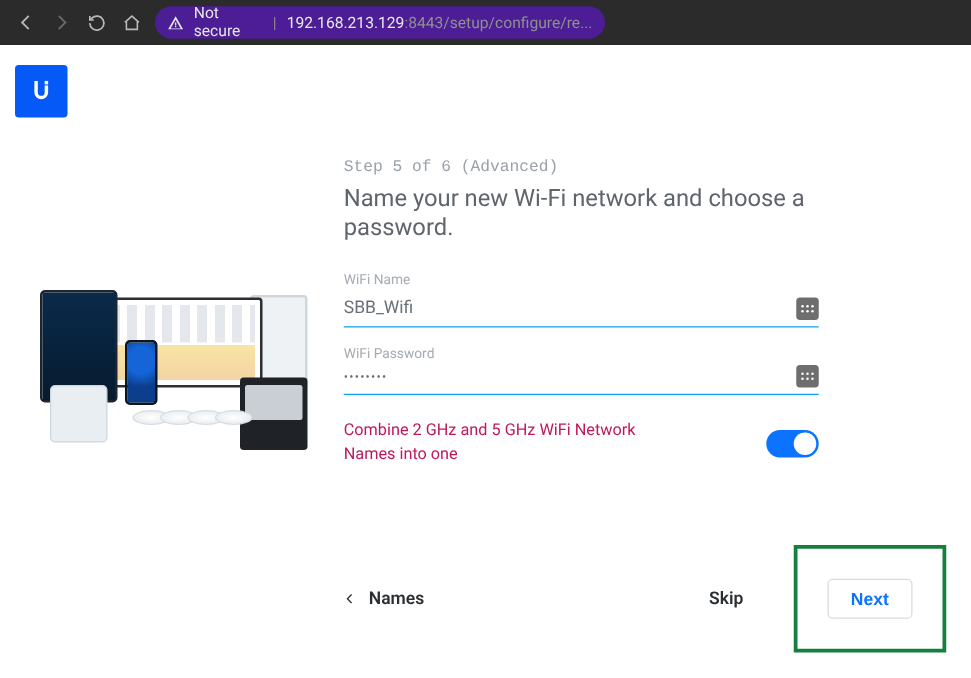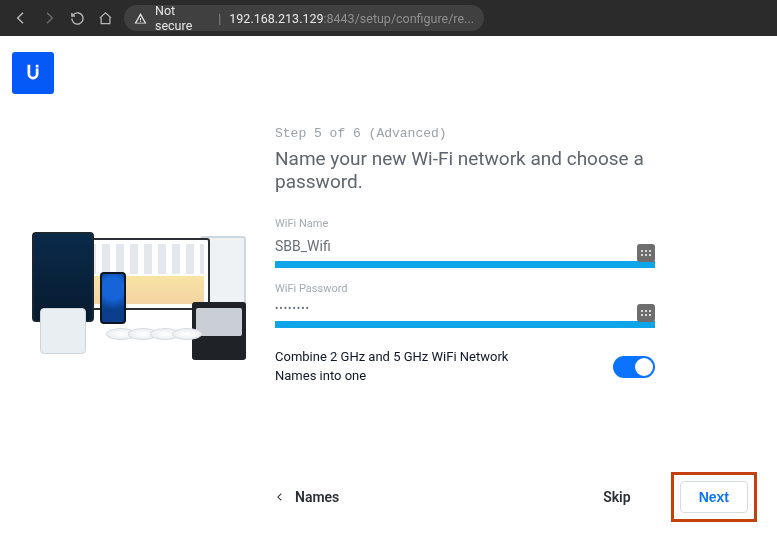--- a/index.html
+++ b/index.html
@@ -26,21 +26,21 @@
       height: 18px;
       display: flex;
       align-items: center;
       justify-content: center;
       cursor: pointer;
     }
     .nav-icon.disabled { color: #6a6a6a; }
     .addr-wrap {
       flex: 1;
       height: 26px;
-      background: #404040;
+      background: #4c1d95;
       border-radius: 13px;
       display: flex;
       align-items: center;
       padding: 0 10px;
       gap: 8px;
       color: #cfcfcf;
       font-size: 12.5px;
       max-width: 360px;
     }
     .addr-wrap .warn {
@@ -99,21 +99,21 @@
     }
     .field-label {
       font-size: 11px;
       color: #a5abb2;
       margin-bottom: 4px;
     }
     .field-value {
       font-size: 14px;
       color: #6a7077;
       padding: 4px 30px 7px 0;
-      border-bottom: 7px solid #0ea5e9;
+      border-bottom: 1px solid #0ea5e9;
     }
     .field-icon {
       position: absolute;
       right: 0;
       bottom: 6px;
       width: 18px; height: 18px;
       background: #6e6e6e;
       border-radius: 3px;
       display:flex;align-items:center;justify-content:center;
     }
@@ -121,21 +121,21 @@
 
     .toggle-row {
       display: flex;
       align-items: center;
       justify-content: space-between;
       margin-top: 20px;
       gap: 24px;
     }
     .toggle-label {
       font-size: 13px;
-      color: #0f172a;
+      color: #be185d;
       line-height: 1.45;
       max-width: 260px;
     }
     .toggle {
       width: 42px; height: 22px;
       background: #0b73ff;
       border-radius: 11px;
       position: relative;
       cursor: pointer;
       flex-shrink: 0;
@@ -252,22 +252,22 @@
       align-items: center;
       gap: 40px;
     }
     .skip {
       color: #2b2f33;
       font-size: 14px;
       font-weight: 600;
       cursor: pointer;
     }
     .next-wrap {
-      border: 3px solid #c2410c;
-      padding: 6px;
+      border: 3px solid #15803d;
+      padding: 24px;
     }
     .next {
       background: #fff;
       border: 1px solid #d7dce1;
       color: #0b73ff;
       font-size: 14px;
       font-weight: 600;
       padding: 7px 18px;
       border-radius: 4px;
       cursor: pointer;

